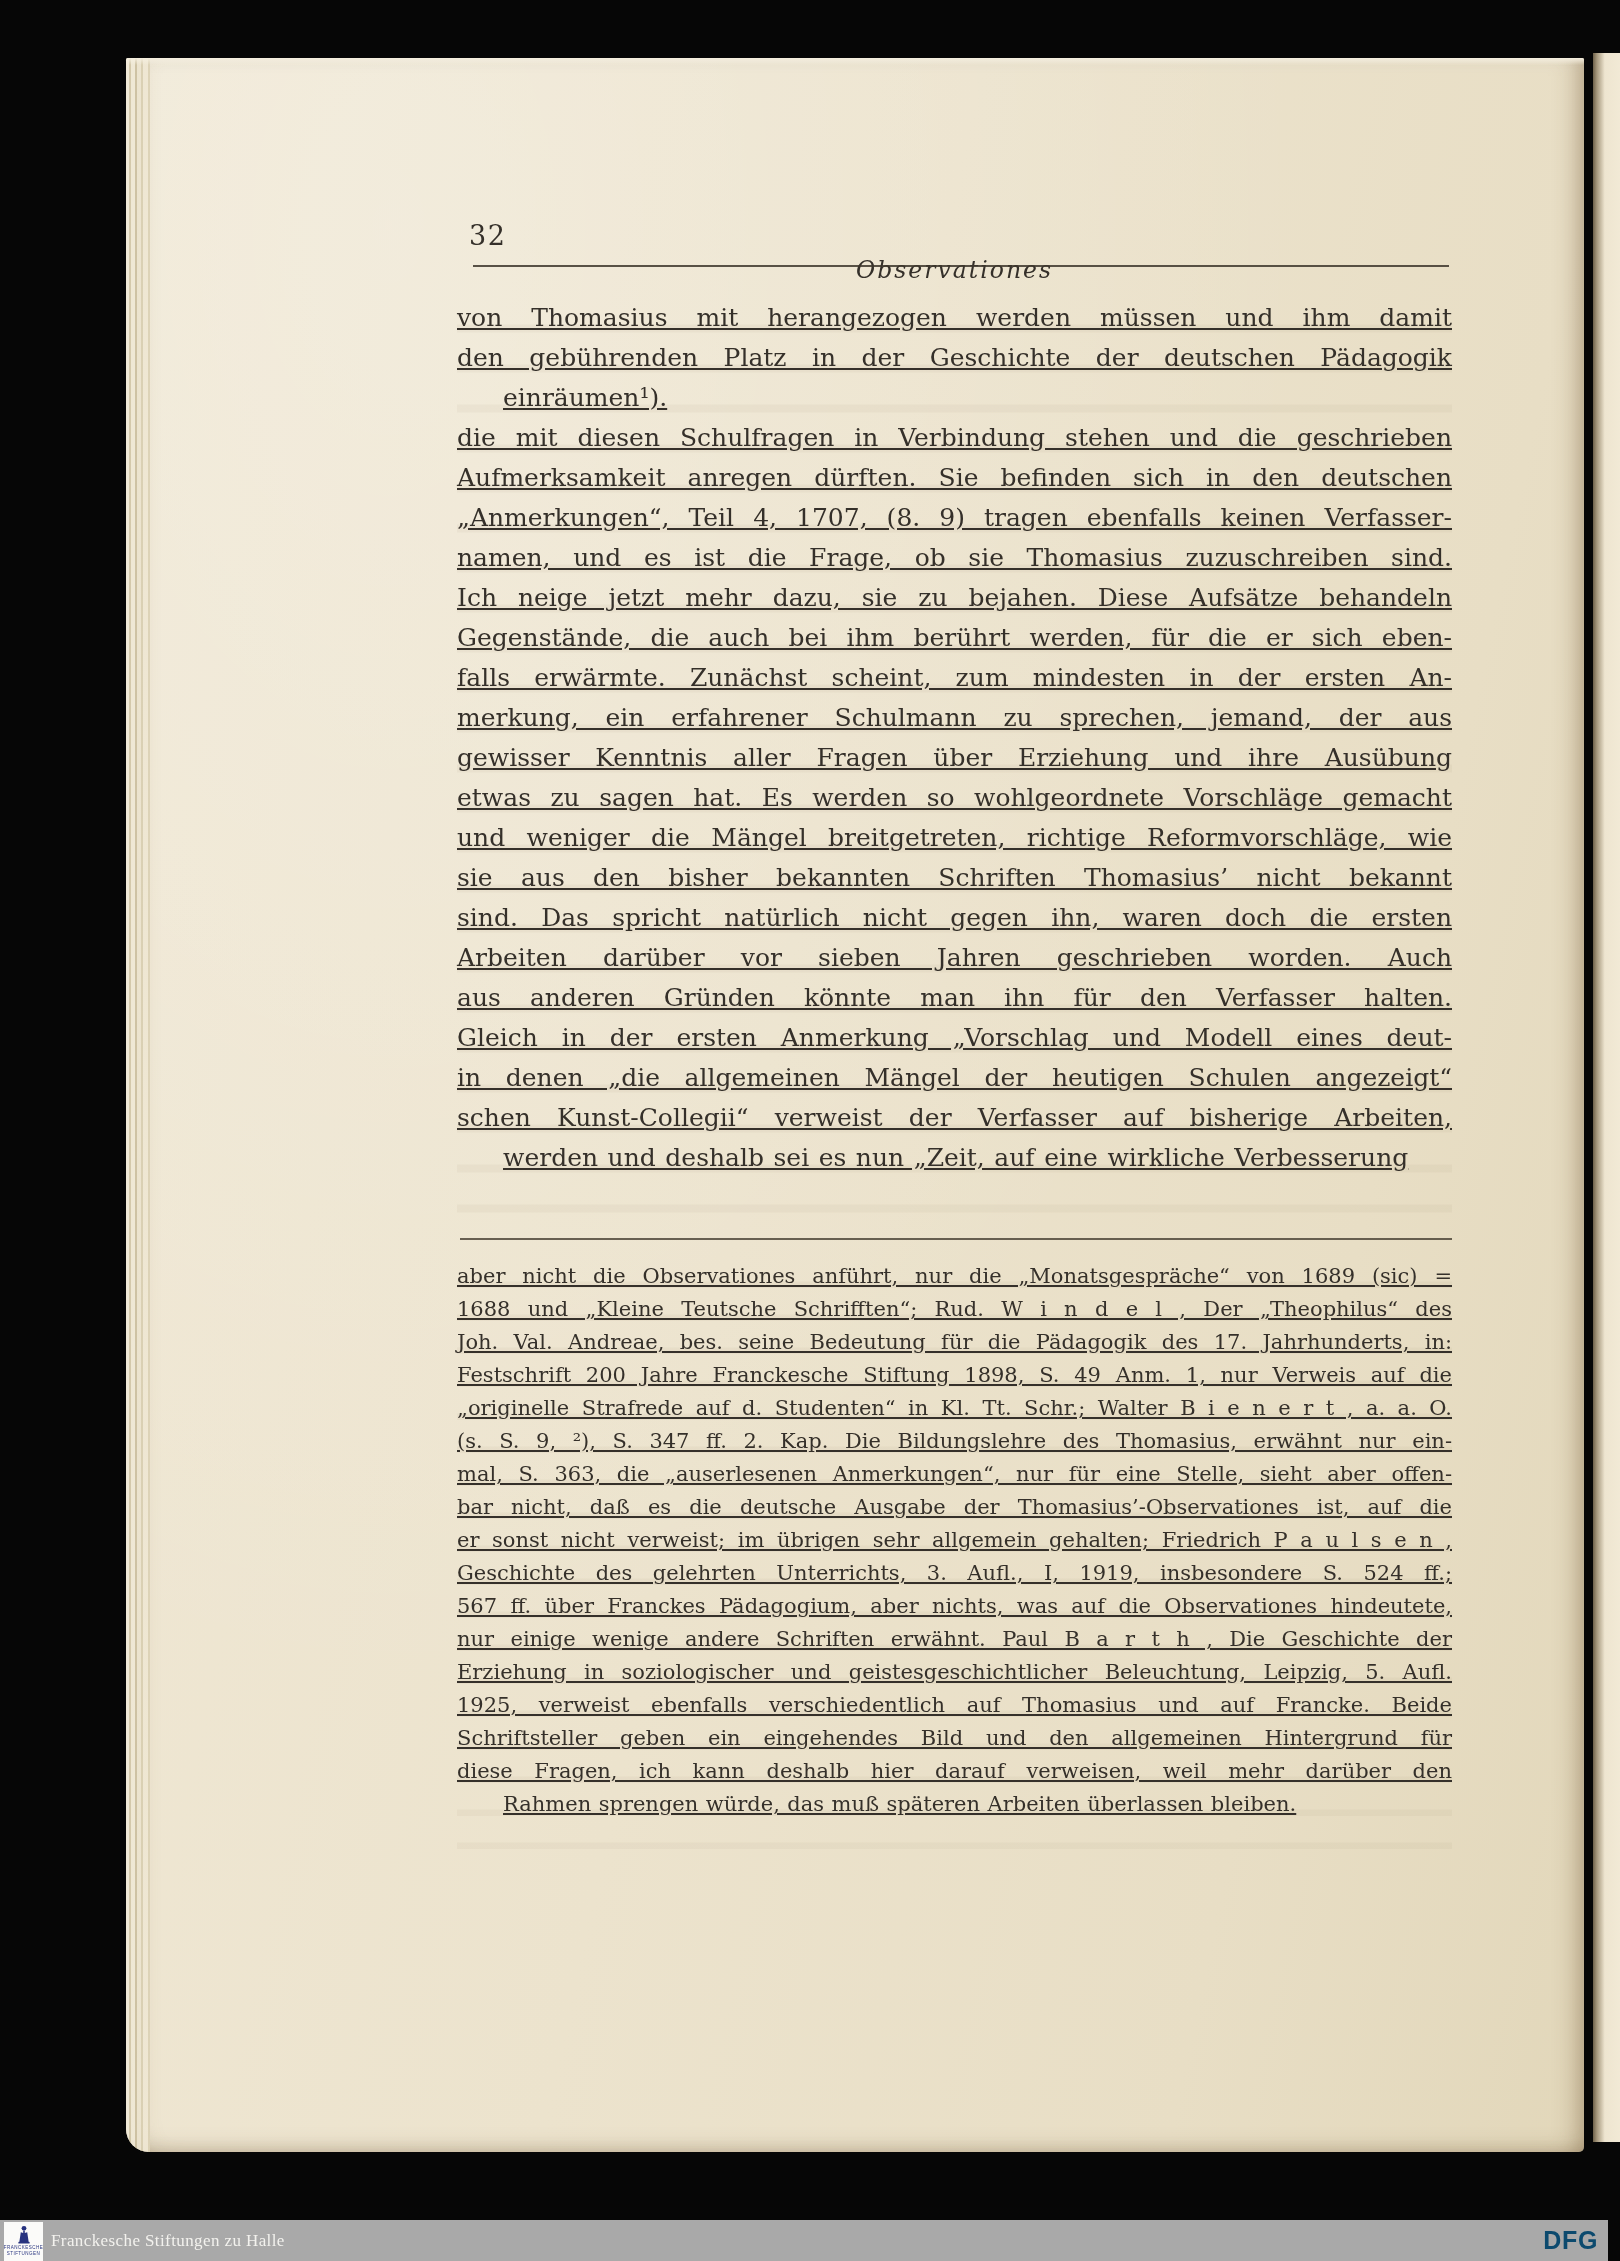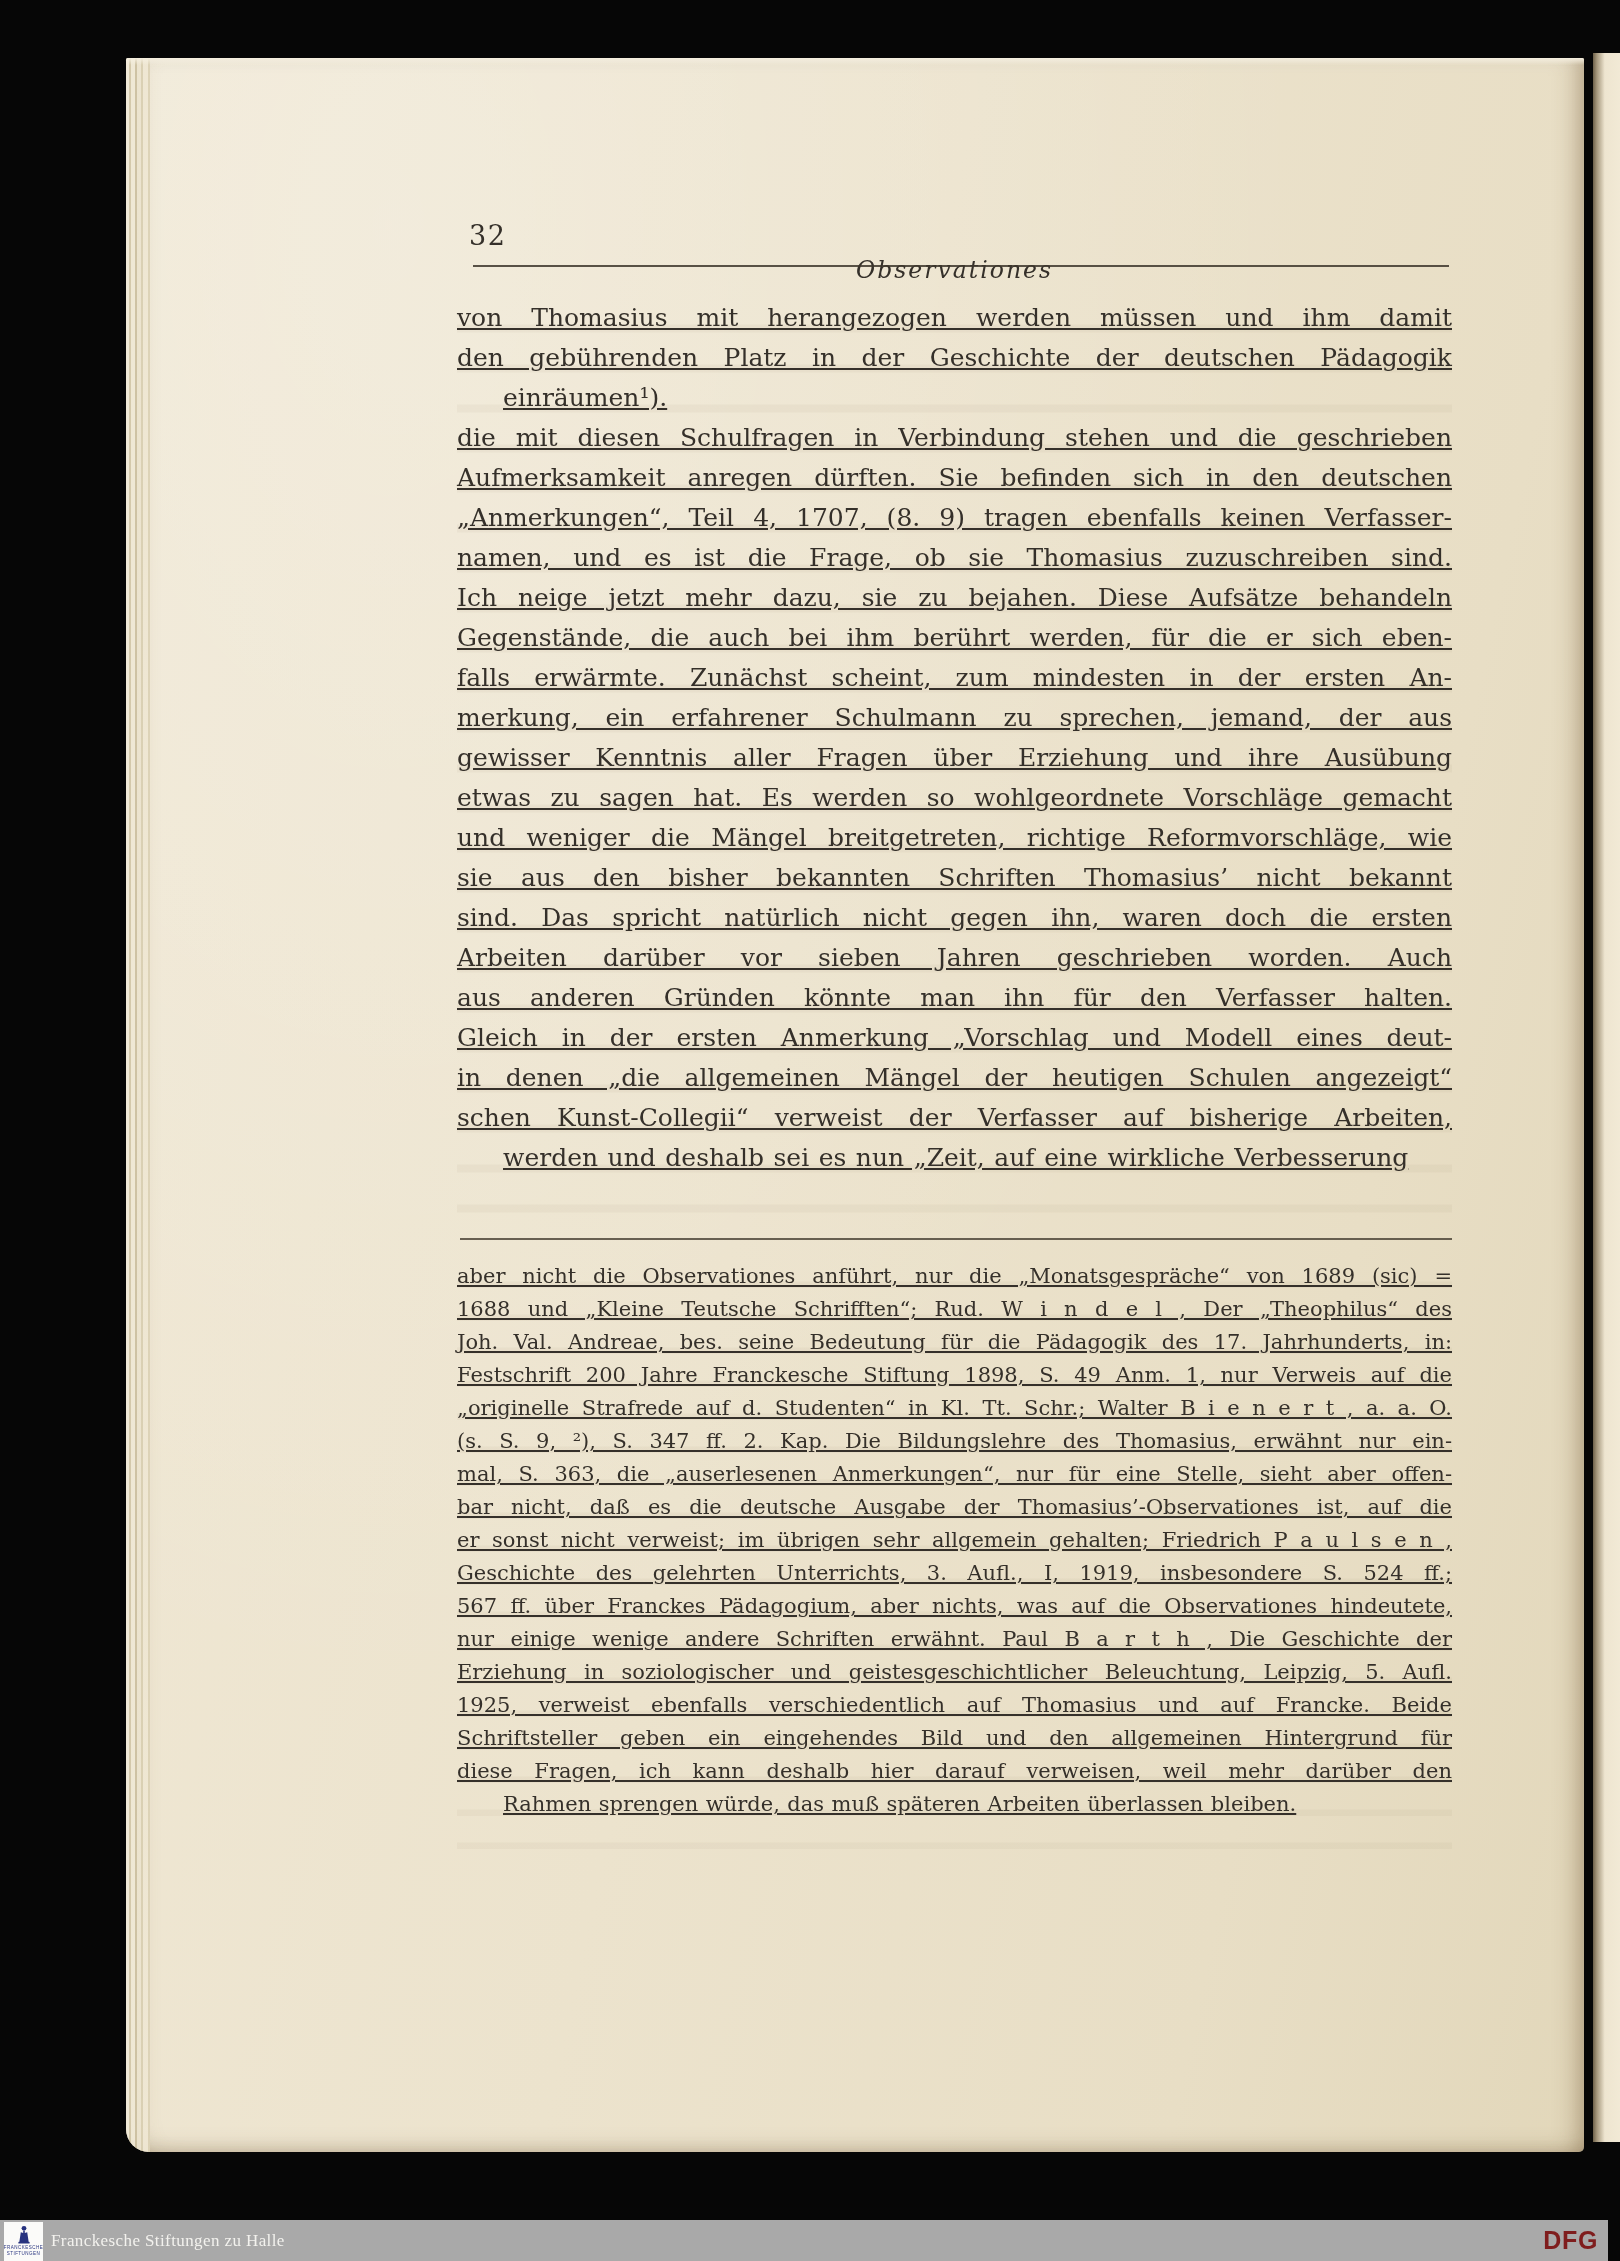--- a/index.html
+++ b/index.html
@@ -103,21 +103,21 @@
     white-space:nowrap;
   }
   .library-name{
     position:absolute;left:51px;top:50%;transform:translateY(-50%);
     font-family:"Liberation Serif",serif;font-size:17px;letter-spacing:0.4px;
     color:#f3f2ee;
   }
   .dfg{
     position:absolute;right:9.7px;top:50%;transform:translateY(-52%);
     font-family:"Liberation Sans",sans-serif;font-weight:bold;font-size:25px;
-    color:#7f1d1d;letter-spacing:0.8px;
+    color:#0c4a6e;letter-spacing:0.8px;
   }
 </style>
 </head>
 <body>
 
 <div class="page">
   <div class="page-edges-left"></div>
   <div class="page-edge-top"></div>
 
   <div class="pagenum">32</div>

